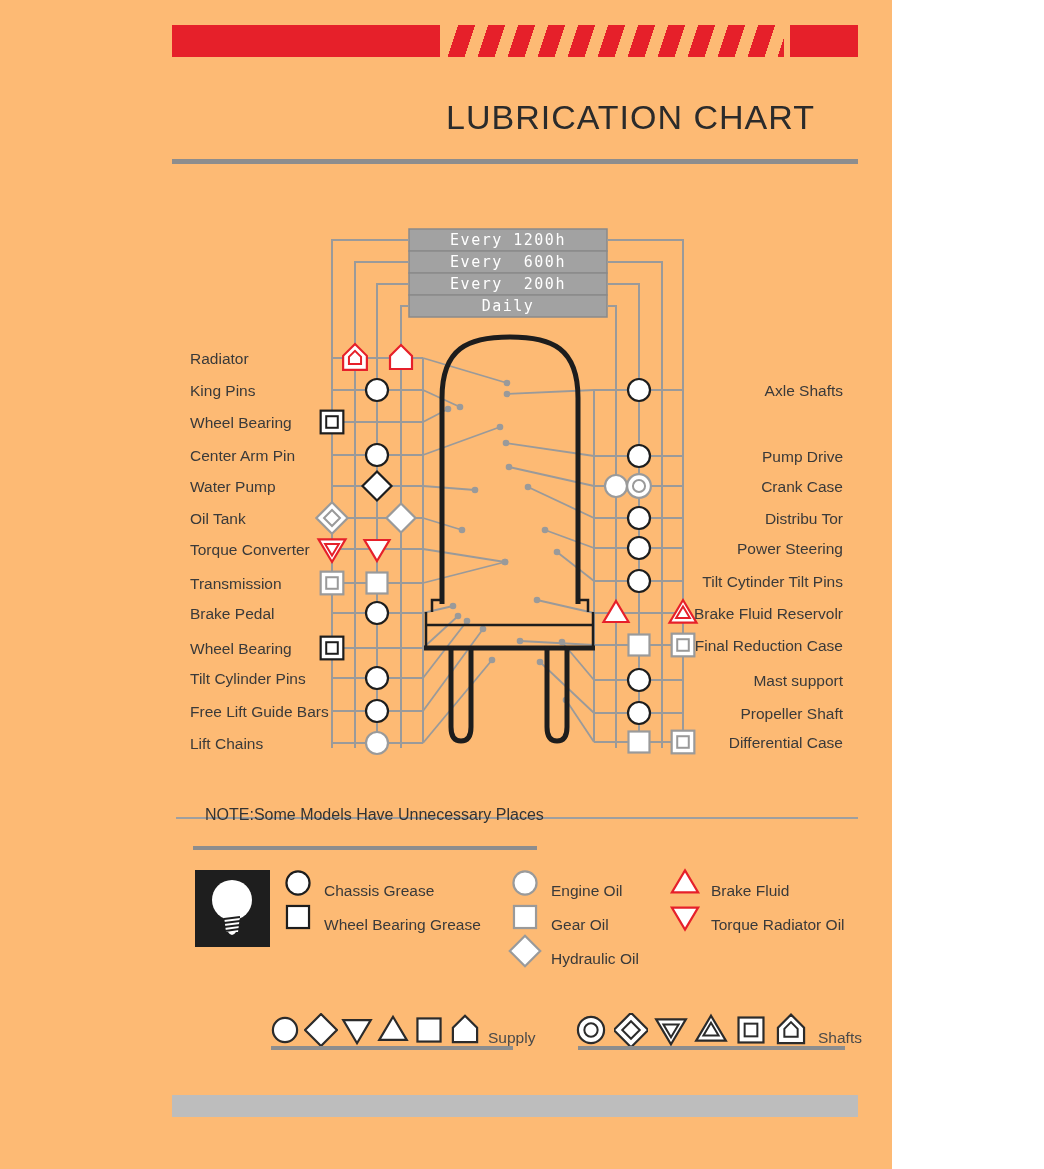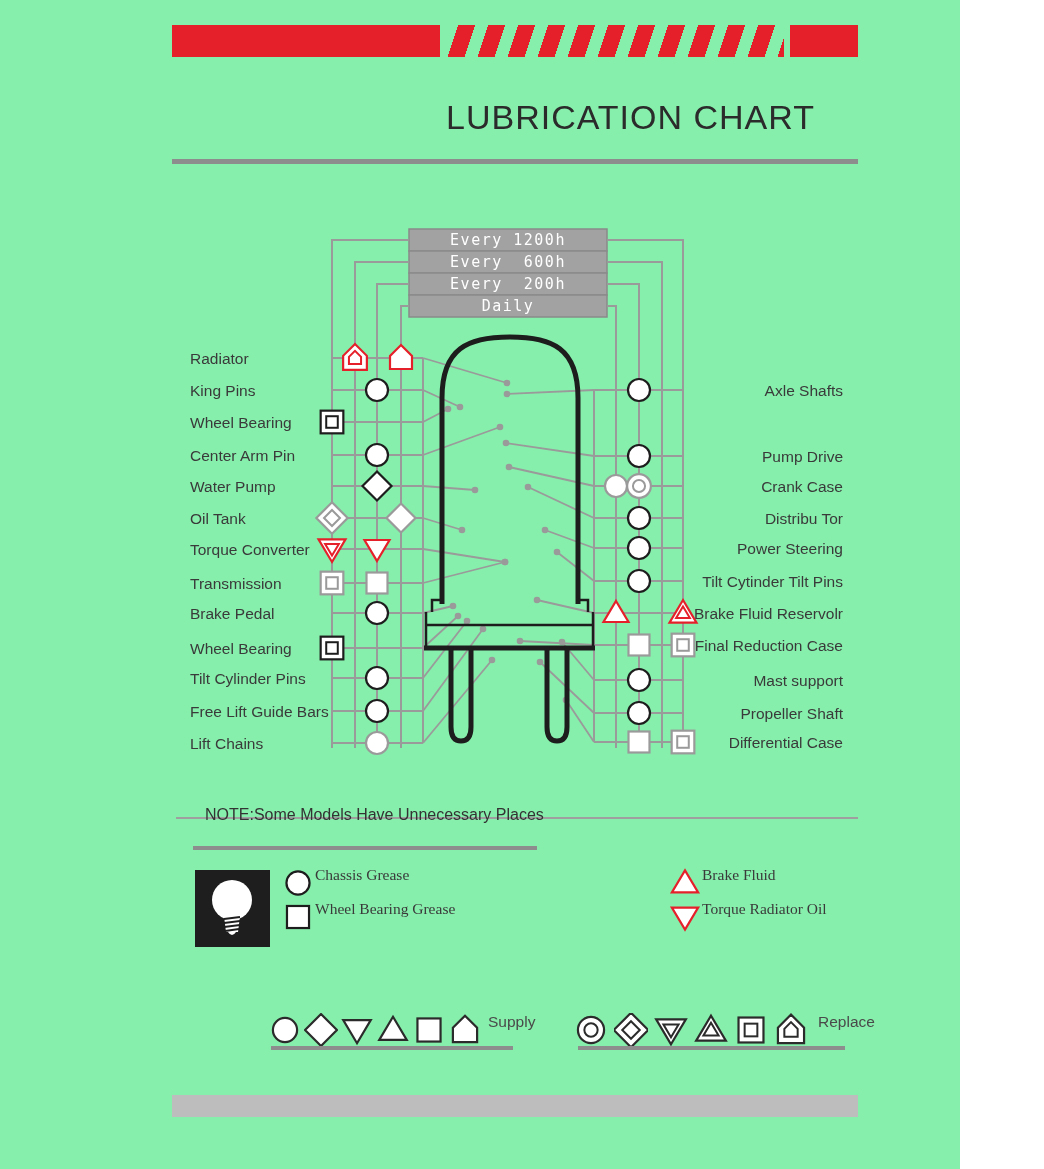--- a/index.html
+++ b/index.html
@@ -1,16 +1,16 @@
 <!DOCTYPE html>
 <html><head>
 <meta charset="utf-8">
 <style>
   html,body{margin:0;padding:0;background:#ffffff;}
-  #canvas{position:relative;width:960px;height:1169px;background:#86efac;overflow:hidden;
+  #canvas{position:relative;width:892px;height:1169px;background:#fdba74;overflow:hidden;
           font-family:"Liberation Sans",sans-serif;}
   .abs{position:absolute;}
   
   #bar-solid-left{left:172px;top:25px;width:268px;height:32px;}
   #bar-stripes{left:448px;top:25px;width:336px;height:32px;overflow:hidden;}
   #bar-stripes .stripe-fill{position:absolute;left:-20px;top:0;width:400px;height:32px;
       transform:skewX(-18deg);transform-origin:top left;}
   #bar-solid-right{left:790px;top:25px;width:68px;height:32px;}
   
   #page-title{left:446px;top:98px;font-size:34px;letter-spacing:1px;color:#2b2b2b;white-space:nowrap;}
@@ -18,25 +18,25 @@
   
   #note-topline{left:176px;top:817px;width:682px;height:2px;background:#9f9f9f;}
   #note-text{left:205px;top:806px;font-size:16px;color:#333;}
   #note-underline{left:193px;top:846px;width:344px;height:4px;background:#8d8d8d;}
   
   #bulb-box{left:195px;top:870px;width:75px;height:77px;background:#1e1e1e;}
   .legend-col{position:absolute;display:flex;flex-direction:column;}
   #legend-col-0{left:281px;top:866px;}
   #legend-col-1{left:508px;top:866px;}
   #legend-col-2{left:668px;top:866px;}
-  .legend-item{display:flex;align-items:flex-start;height:34px;gap:0;font-family:Liberation Serif, serif;}
+  .legend-item{display:flex;align-items:flex-end;height:34px;gap:9px;}
   .legend-item .lbl{font-size:15.5px;color:#3a3a3a;white-space:nowrap;}
   .symslot{width:34px;height:34px;display:inline-flex;align-items:center;justify-content:center;}
   
-  .symrow{position:absolute;display:flex;align-items:flex-start;}
+  .symrow{position:absolute;display:flex;align-items:flex-end;}
   #supply-row{left:268px;top:1013px;gap:2px;}
   #replace-row{left:574px;top:1013px;gap:6px;}
   .symrow .lbl{font-size:15.5px;color:#4a4a4a;margin-left:4px;white-space:nowrap;}
   #supply-underline{left:271px;top:1046px;width:242px;height:4px;background:#8d8d8d;}
   #replace-underline{left:578px;top:1046px;width:267px;height:4px;background:#8d8d8d;}
   #bottom-bar{left:172px;top:1095px;width:686px;height:22px;background:#bdbdbd;}
   #diagram-svg{position:absolute;left:0;top:0;}
   text{font-family:"Liberation Sans",sans-serif;}
   .hdr-txt{font-family:"DejaVu Sans Mono",monospace;}
 </style>
@@ -254,20 +254,46 @@
     <div class="legend-item">
       <span class="symslot">
           <svg width="34" height="34" viewBox="0 0 34 34">
             <rect stroke="#1d1d1d" stroke-width="2.2" fill="#ffffff" stroke-linejoin="miter" x="5.975" y="5.975" width="22.05" height="22.05"></rect>
           </svg>
         </span>
       <span class="lbl">Wheel Bearing Grease</span>
     </div>
   </div>
 
+  <div class="legend-col" id="legend-col-1">
+    <div class="legend-item">
+      <span class="symslot">
+          <svg width="34" height="34" viewBox="0 0 34 34">
+            <circle stroke="#9a9a9a" stroke-width="2.2" fill="#ffffff" stroke-linejoin="miter" cx="17" cy="17" r="11.55"></circle>
+          </svg>
+        </span>
+      <span class="lbl">Engine Oil</span>
+    </div>
+    <div class="legend-item">
+      <span class="symslot">
+          <svg width="34" height="34" viewBox="0 0 34 34">
+            <rect stroke="#9a9a9a" stroke-width="2.2" fill="#ffffff" stroke-linejoin="miter" x="5.975" y="5.975" width="22.05" height="22.05"></rect>
+          </svg>
+        </span>
+      <span class="lbl">Gear Oil</span>
+    </div>
+    <div class="legend-item">
+      <span class="symslot">
+          <svg width="34" height="34" viewBox="0 0 34 34">
+            <path stroke="#9a9a9a" stroke-width="2.2" fill="#ffffff" stroke-linejoin="miter" d="M17,1.7749999999999986 L32.225,17 L17,32.225 L1.7749999999999986,17 Z"></path>
+          </svg>
+        </span>
+      <span class="lbl">Hydraulic Oil</span>
+    </div>
+  </div>
 
   <div class="legend-col" id="legend-col-2">
     <div class="legend-item">
       <span class="symslot">
           <svg width="34" height="34" viewBox="0 0 34 34">
             <path stroke="#e6202a" stroke-width="2.2" fill="#ffffff" stroke-linejoin="miter" d="M17,4.399999999999999 L30.125,26.450000000000003 L3.875,26.450000000000003 Z"></path>
           </svg>
         </span>
       <span class="lbl">Brake Fluid</span>
     </div>
@@ -326,18 +352,18 @@
         </svg>
         <svg width="34" height="34" viewBox="0 0 34 34">
           <rect stroke="#2b2b2b" stroke-width="2.2" fill="#ffffff" stroke-linejoin="miter" x="4.525999999999998" y="4.525999999999998" width="24.948000000000004" height="24.948000000000004"></rect>
           <rect stroke="#2b2b2b" stroke-width="2" fill="none" stroke-linejoin="miter" x="10.647499999999999" y="10.647499999999999" width="12.705000000000002" height="12.705000000000002"></rect>
         </svg>
         <svg width="34" height="34" viewBox="0 0 34 34">
           <path stroke="#2b2b2b" stroke-width="2.2" fill="#ffffff" stroke-linejoin="miter" d="M3.9319999999999986,30.068 L3.9319999999999986,14.623999999999999 L17,1.5559999999999974 L30.068,14.623999999999999 L30.068,30.068 Z"></path>
           <path stroke="#2b2b2b" stroke-width="2" fill="none" stroke-linejoin="miter" d="M10.344999999999999,23.655 L10.344999999999999,15.79 L17,9.134999999999998 L23.655,15.79 L23.655,23.655 Z"></path>
         </svg>
       </span>
-    <span class="lbl">Replace</span>
+    <span class="lbl">Shafts</span>
   </div>
   <div class="abs" id="replace-underline"></div>
 
   <div class="abs" id="bottom-bar"></div>
 </div>
 
 </body></html>

